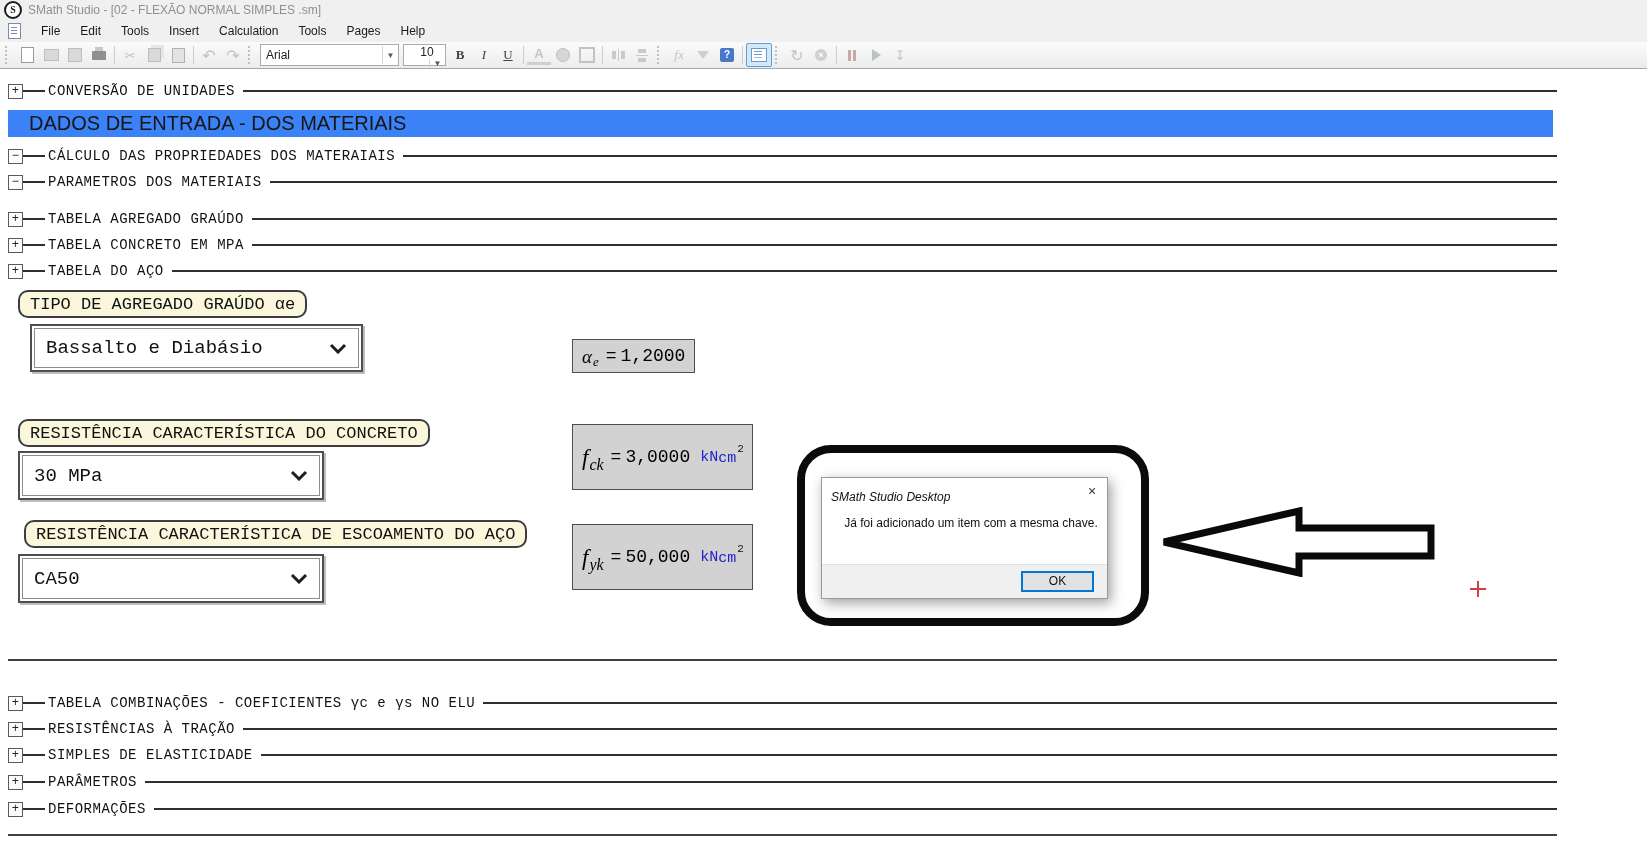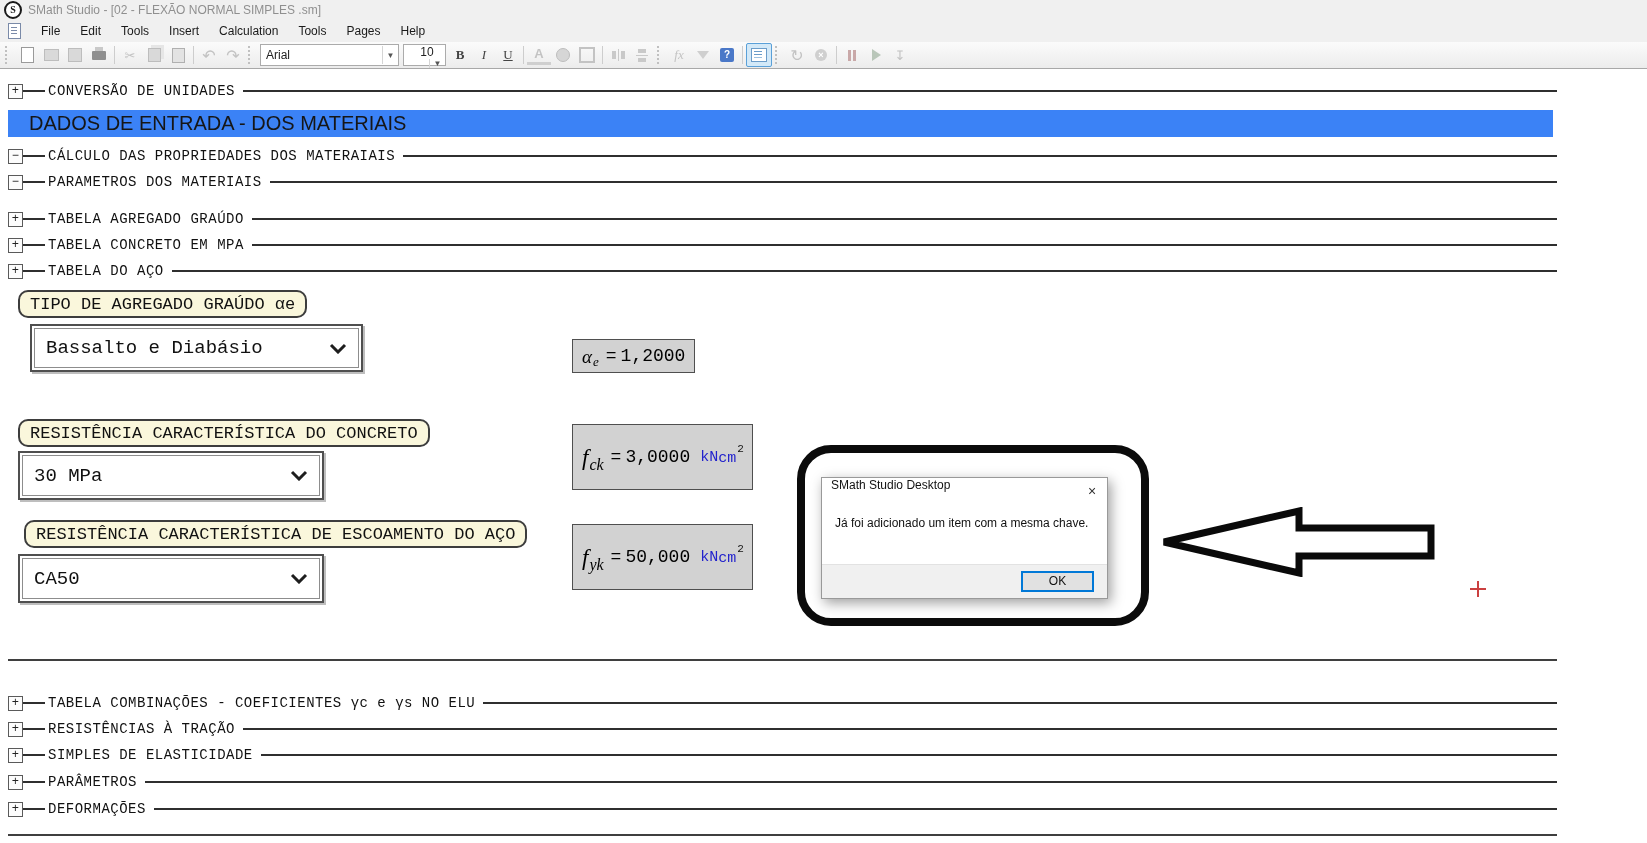--- a/index.html
+++ b/index.html
@@ -80,24 +80,24 @@
   .frac{display:inline-flex;flex-direction:row;align-items:center;margin-left:10px;
     font-family:"Liberation Mono",monospace;font-size:15px;line-height:1;}
   .frac .num,.frac .den{color:#2222cc;}
   .frac .bar{align-self:stretch;border-top:2px solid #333;margin:2px 0;}
   .frac sup{color:#111;font-size:11px;position:relative;top:-4px;left:1px;}
   
   .annotation-box{position:absolute;left:797px;top:445px;width:336px;height:165px;
     border:8px solid #0b0b0b;border-radius:34px;pointer-events:none;}
   .dialog{position:absolute;left:821px;top:477px;width:285px;height:120px;background:#fff;
     border:1px solid #999;box-shadow:3px 4px 12px rgba(0,0,0,.38);font-size:12px;color:#111;}
-  .dialog-title{height:26px;display:flex;align-items:flex-start;padding-left:9px;}
+  .dialog-title{height:26px;display:flex;align-items:flex-end;padding-left:9px;font-style:italic;}
   .dialog-close{position:absolute;top:0;right:0;width:30px;height:26px;text-align:center;
     line-height:26px;font-size:14px;color:#333;}
-  .dialog-body{padding:12px 0 0 13px;}
+  .dialog-body{padding:12px 0 0 13px;text-align:center;}
   .dialog-strip{position:absolute;bottom:0;left:0;right:0;height:33px;background:#f0f0f0;border-top:1px solid #e2e2e2;}
   .ok-button{position:absolute;right:13px;top:6px;width:73px;height:21px;background:#e1e1e1;
     border:2px solid #0078d7;font-size:12px;text-align:center;line-height:17px;box-sizing:border-box;}
   
   .arrow-svg{position:absolute;left:1159px;top:507px;}
   .red-cross{position:absolute;left:1470px;top:581px;width:16px;height:16px;}
   .red-cross::before,.red-cross::after{content:"";position:absolute;background:#cb4040;}
   .red-cross::before{left:7px;top:0;width:2px;height:16px;}
   .red-cross::after{left:0;top:7px;width:16px;height:2px;}
   

